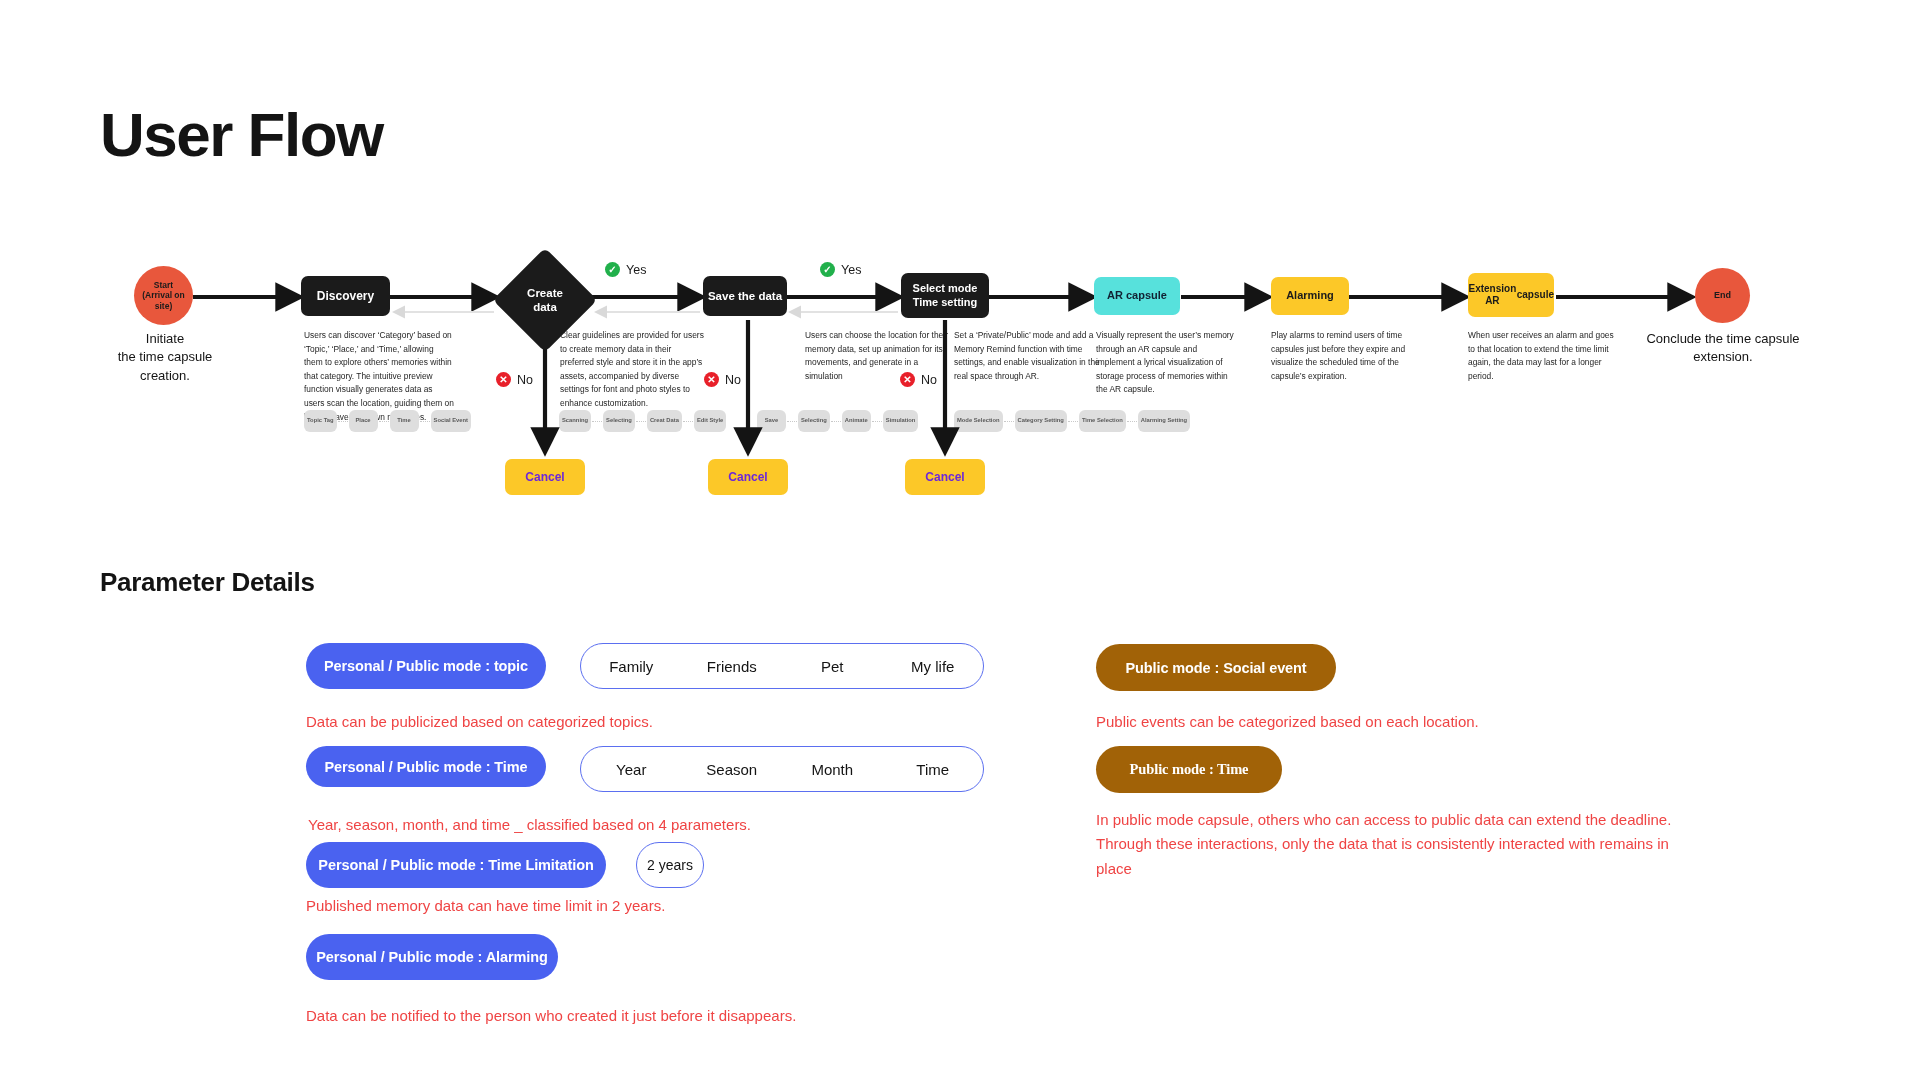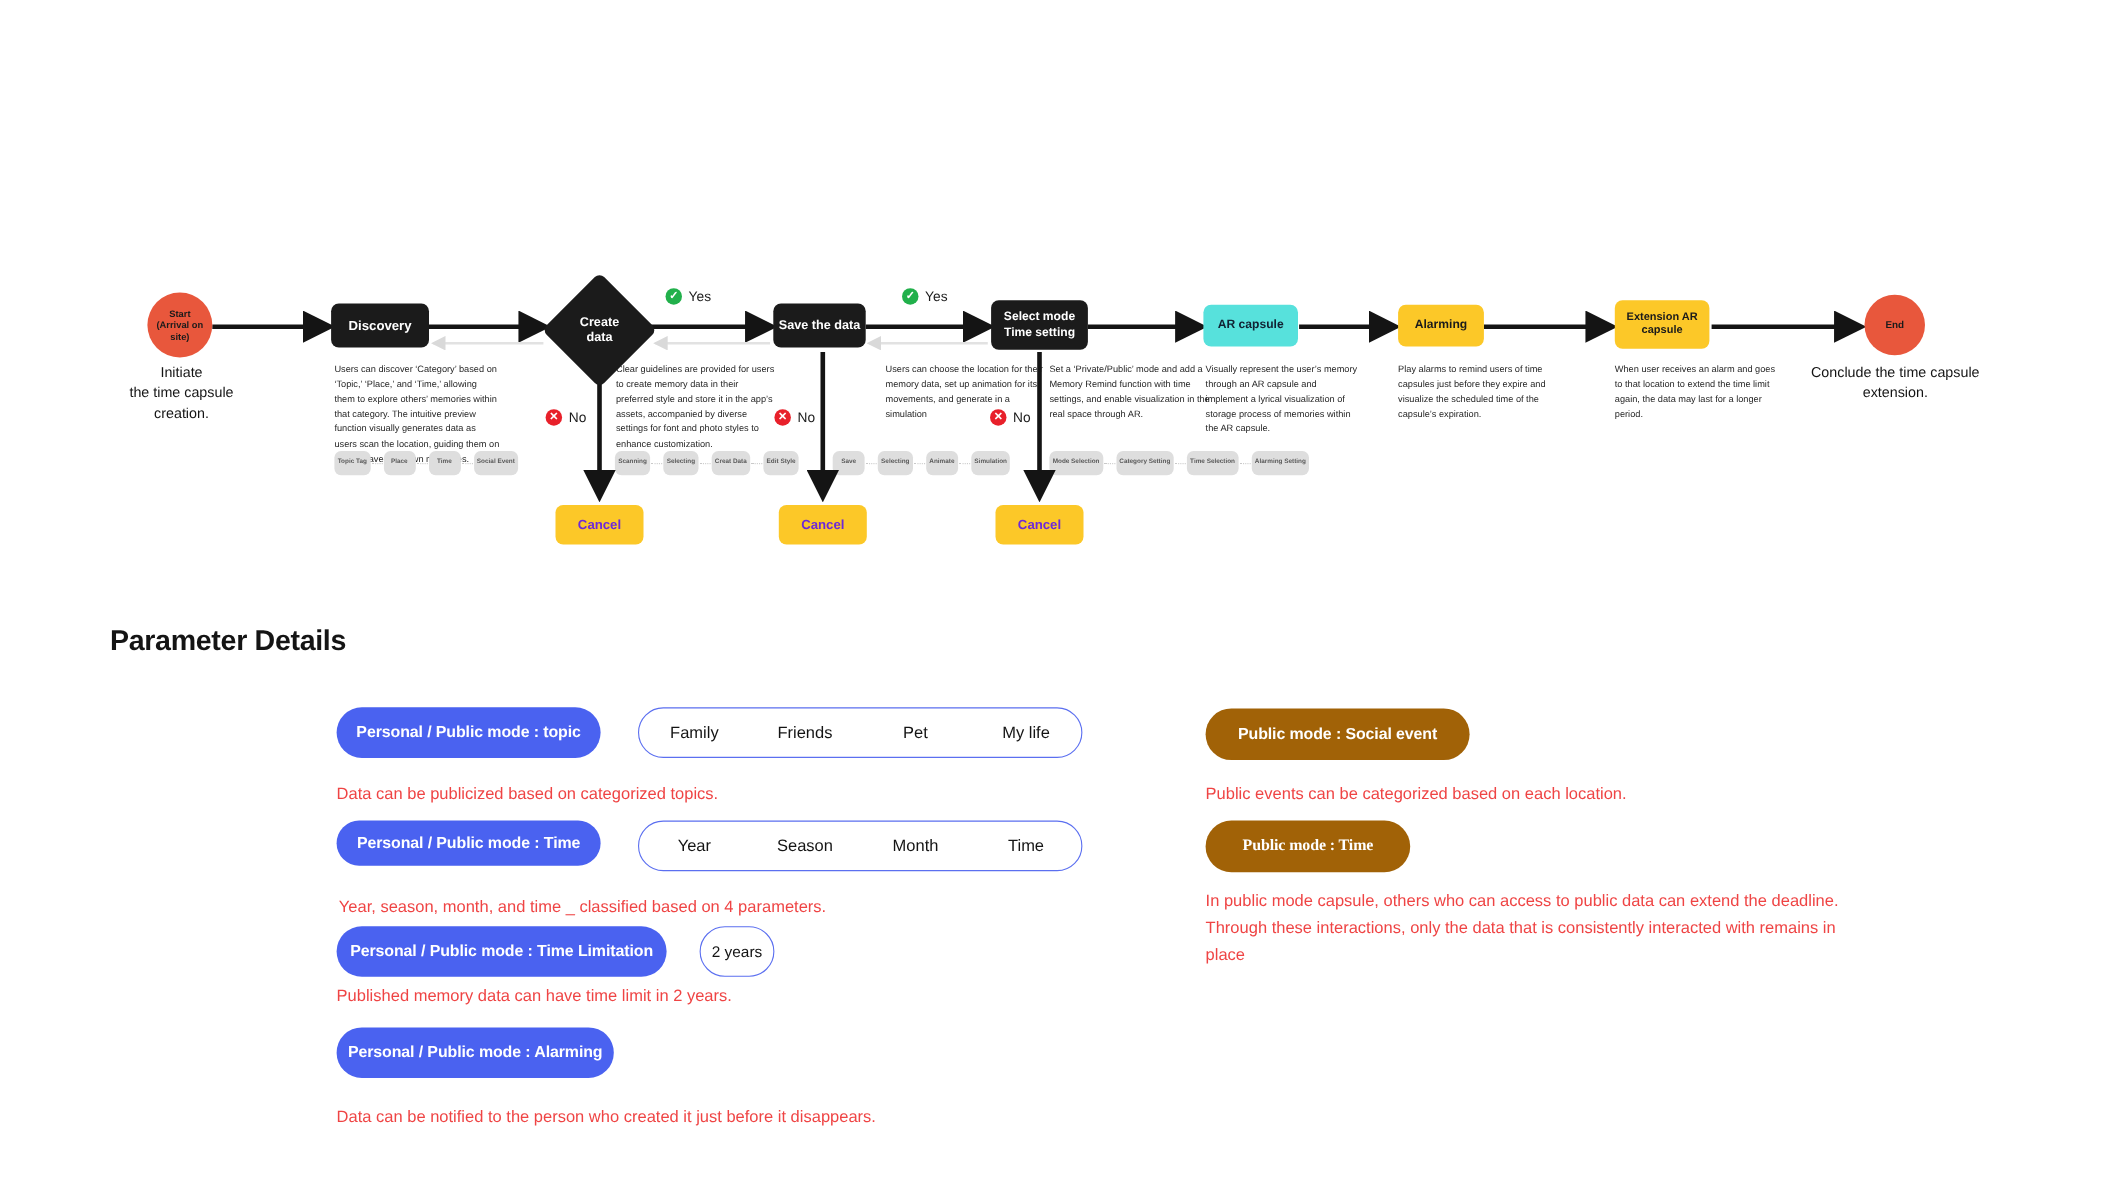--- a/index.html
+++ b/index.html
@@ -125,20 +125,21 @@
     font-size: 15px; color: #ef4444; font-weight: 500; line-height: 1.62;
   }
 
   .prow { position: absolute; }
 </style>
 </head>
 <body>
 
 <div id="root">
 
+  <div class="page-title">User Flow</div>
   <div class="section-title">Parameter Details</div>
 
   <div class="flow">
 
     <svg class="lines">
       <defs>
         <marker id="ah" markerWidth="7" markerHeight="7" refX="5.4" refY="3.5" orient="auto">
           <path d="M0,0 L7,3.5 L0,7 z" fill="#141414"></path>
         </marker>
         <marker id="ahg" markerWidth="6" markerHeight="6" refX="5" refY="3" orient="auto">
@@ -237,21 +238,21 @@
     <div class="node cyan" style="left:1094px; top:277px; width:86px; height:38px; font-size:11px;">
       <span>AR capsule</span>
     </div>
     <div class="desc" style="left:1096px; top:329px; width:140px;">Visually represent the user’s memory through an AR capsule and implement a lyrical visualization of storage process of memories within the AR capsule.</div>
 
     <div class="node yellow" style="left:1271px; top:277px; width:78px; height:38px; font-size:11px;">
       <span>Alarming</span>
     </div>
     <div class="desc" style="left:1271px; top:329px; width:142px;">Play alarms to remind users of time capsules just before they expire and visualize the scheduled time of the capsule’s expiration.</div>
 
-    <div class="node yellow" style="left:1468px; top:273px; width:86px; height:44px; flex-direction:column; font-size:10px;">
+    <div class="node yellow" style="left:1468px; top:273px; width:86px; height:44px; flex-direction:row; font-size:10px;">
       <span>Extension AR</span>
       <span>capsule</span>
     </div>
     <div class="desc" style="left:1468px; top:329px; width:150px;">When user receives an alarm and goes to that location to extend the time limit again, the data may last for a longer period.</div>
 
     <div class="node circle" style="left:1695px; top:268px; width:55px; height:55px; font-size:9px;">
       <span>End</span>
     </div>
     <div class="caption" style="left:1628px; top:330px; width:190px;">
       <div>Conclude the time capsule</div>

